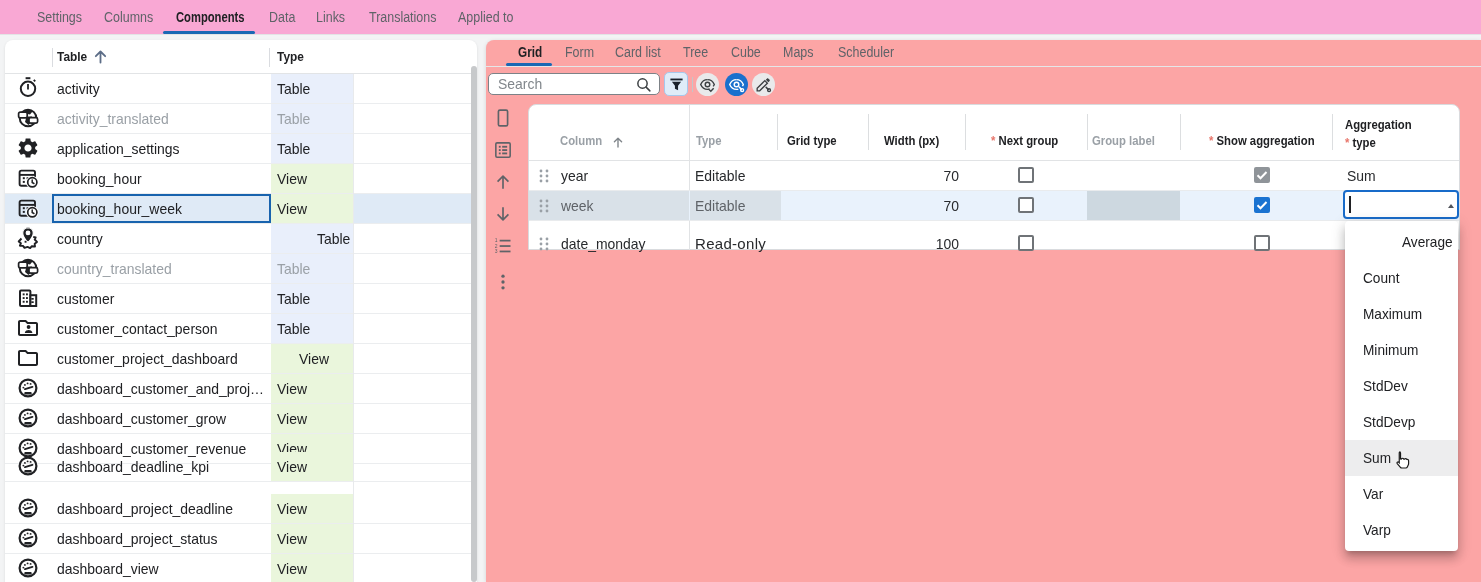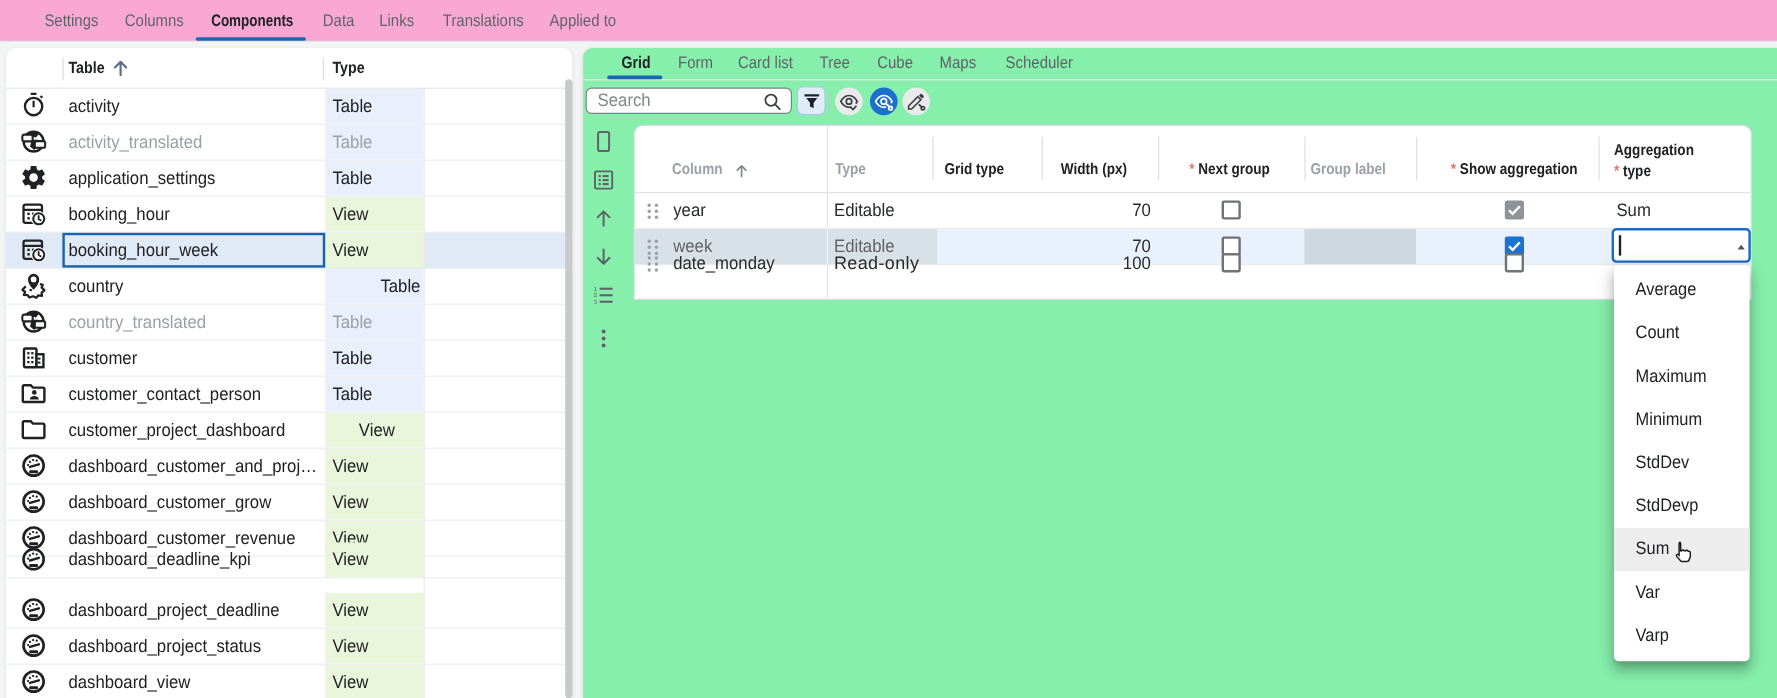--- a/index.html
+++ b/index.html
@@ -11,21 +11,21 @@
 .ttab { position:absolute; top:0; height:34px; line-height:34px;
   font-size:14px; color:#5f6368; white-space:nowrap;
   transform:scaleX(.89); transform-origin:0 50%; }
 .ttab.act { color:#202124; font-weight:bold; transform:scaleX(.80); }
 #tunder { position:absolute; left:163px; top:31px; width:92px; height:3px;
   background:#1a68b4; border-radius:2px; }
 
 #lpanel { position:absolute; left:5px; top:40px; width:472px; height:542px;
   background:#fff; border-radius:8px 8px 0 0; box-shadow:0 1px 3px rgba(0,0,0,.10); }
 #rpanel { position:absolute; left:486px; top:40px; width:995px; height:542px;
-  background:#86efac; border-radius:8px 0 0 0; box-shadow:0 1px 4px rgba(0,0,0,.13); }
+  background:#fca5a5; border-radius:8px 0 0 0; box-shadow:0 1px 4px rgba(0,0,0,.13); }
 
 .lhsep { position:absolute; top:8px; width:1px; height:19px; background:#dadce0; }
 #lhead { position:absolute; left:0; top:0; width:472px; height:34px;
   border-bottom:1px solid #e2e4e6; }
 #lhead .h { position:absolute; top:0; height:34px; line-height:34px;
   font-size:13.5px; font-weight:bold; color:#202124;
   transform:scaleX(.88); transform-origin:0 50%; }
 
 .lrow { position:absolute; left:0; width:472px; height:30px; border-bottom:1px solid #ebedef; }
 .lname { position:absolute; left:52px; top:0; height:29px; line-height:29px;
@@ -454,42 +454,42 @@
         </svg>
         <span class="gcell" style="left:32px; color:#5f6368;">week</span>
         <span class="gcell" style="left:166px; color:#5f6368;">Editable</span>
         <span class="gcell num" style="left:380px; width:50px; text-align:right;">70</span>
         <div class="cbx" style="left:489px; top:6px;"></div>
         <div class="cbx on" style="left:725px; top:6px; background:#1a73d1;">
     <svg width="16" height="16" viewBox="0 0 16 16">
             <path d="M3.5 8.2l3 3 6-6.2" fill="none" stroke="#fff" stroke-width="2"></path>
           </svg></div>
       </div>
-      <div class="grow" style="top:100px; border-bottom:0;">
+      <div class="grow" style="top:124px; border-bottom:0;">
         <svg class="handle" width="14" height="16" viewBox="0 0 14 16">
           <circle cx="4" cy="3" r="1.4" fill="#9aa0a6"></circle>
           <circle cx="10" cy="3" r="1.4" fill="#9aa0a6"></circle>
           <circle cx="4" cy="8" r="1.4" fill="#9aa0a6"></circle>
           <circle cx="10" cy="8" r="1.4" fill="#9aa0a6"></circle>
           <circle cx="4" cy="13" r="1.4" fill="#9aa0a6"></circle>
           <circle cx="10" cy="13" r="1.4" fill="#9aa0a6"></circle>
         </svg>
         <span class="gcell" style="left:32px;">date_monday</span>
         <span class="gcell" style="left:166px; transform:scaleX(1); letter-spacing:.3px;">Read-only</span>
         <span class="gcell num" style="left:372px; width:58px; text-align:right;">100</span>
         <div class="cbx" style="left:489px; top:6px;"></div>
         <div class="cbx" style="left:725px; top:6px;"></div>
       </div>
     </div>
   <div id="ddsel">
     <div class="abs" style="left:4px; top:4px; width:1.5px; height:17px; background:#202124;"></div>
     <div class="abs" style="left:103px; top:12px; width:0; height:0; border-left:3.8px solid transparent; border-right:3.8px solid transparent; border-bottom:4.5px solid #50535a;"></div>
   </div>
   <div id="ddmenu">
-      <div class="dditem" style="top:3px;"><i>Average</i></div>
+      <div class="dditem" style="top:3px;text-align:right;"><i>Average</i></div>
       <div class="dditem" style="top:39px;"><i>Count</i></div>
       <div class="dditem" style="top:75px;"><i>Maximum</i></div>
       <div class="dditem" style="top:111px;"><i>Minimum</i></div>
       <div class="dditem" style="top:147px;"><i>StdDev</i></div>
       <div class="dditem" style="top:183px;"><i>StdDevp</i></div>
       <div class="dditem" style="top:219px;background:#ededee;"><i>Sum</i></div>
       <div class="dditem" style="top:255px;"><i>Var</i></div>
       <div class="dditem" style="top:291px;"><i>Varp</i></div>
     </div>
   <svg class="abs" style="left:905px; top:408px;" width="22" height="24" viewBox="0 0 24 24">

